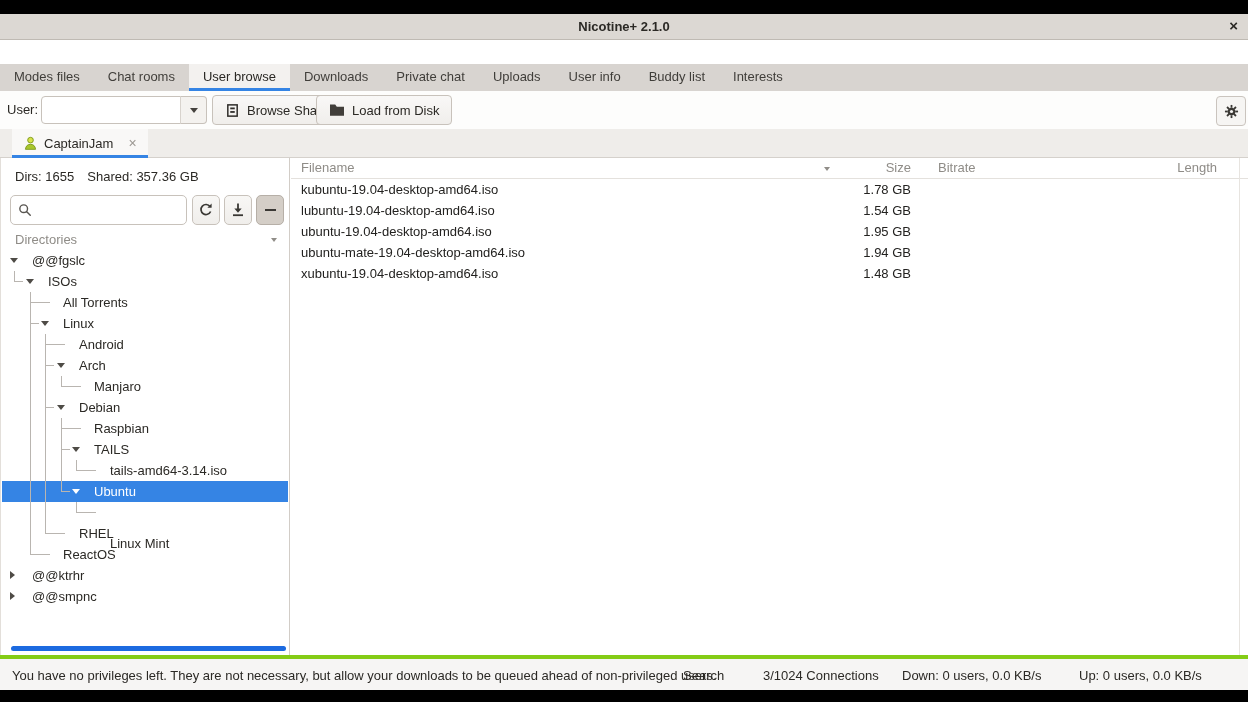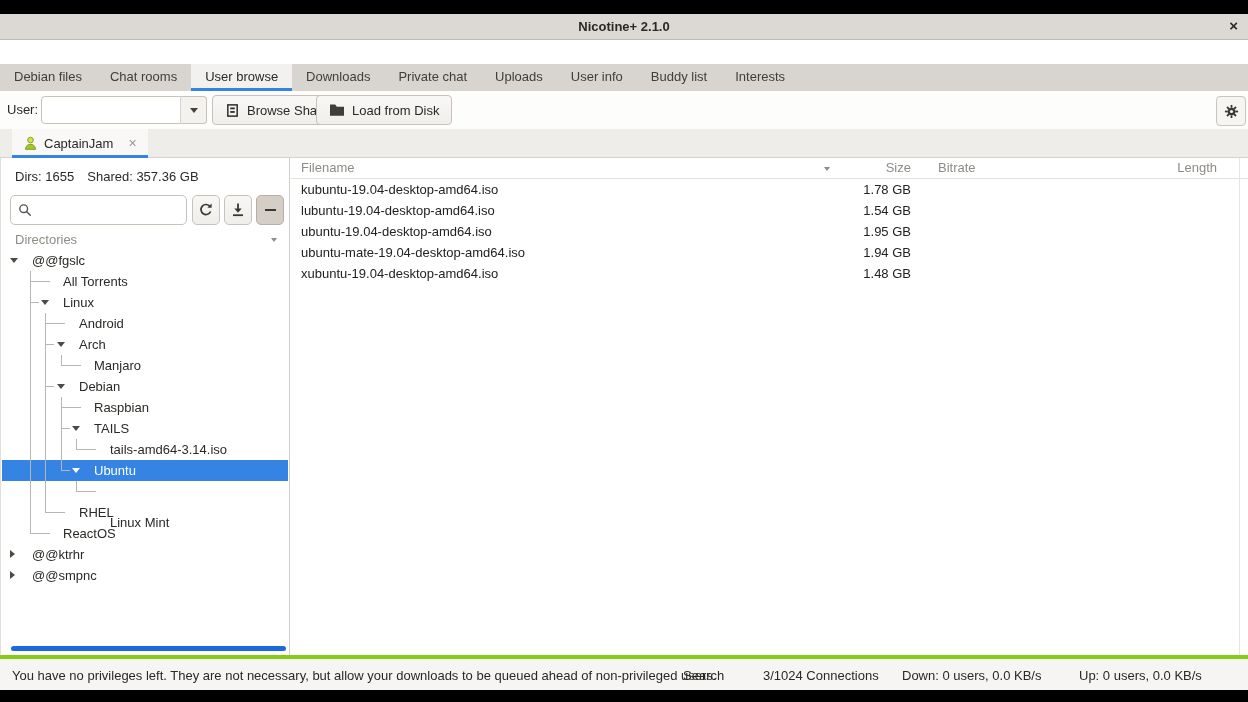--- a/index.html
+++ b/index.html
@@ -123,21 +123,21 @@
 <div id="canvas">
   <div class="app">
 
     <div class="titlebar">
       <div class="title">Nicotine+ 2.1.0</div>
       <div class="close-btn">×</div>
     </div>
 
 
     <div class="tabbar" id="tabbar">
-        <div class="tab">Debian files</div>
+        <div class="tab">Modes files</div>
         <div class="tab">Chat rooms</div>
         <div class="tab active">User browse</div>
         <div class="tab">Downloads</div>
         <div class="tab">Private chat</div>
         <div class="tab">Uploads</div>
         <div class="tab">User info</div>
         <div class="tab">Buddy list</div>
         <div class="tab">Interests</div>
       </div>
 
@@ -221,20 +221,26 @@
         <div class="dirheader">
           <span class="dlbl">Directories</span>
           <span class="tri"></span>
         </div>
         <div class="tree" id="tree">
             <div class="ttrow">
               <div class="exp-open" style="left: 8px;"></div>
               <span class="lbl" style="left: 30px;">@@fgslc</span>
             </div>
             <div class="ttrow">
+              <div class="tlv" style="left: 12px; height: 11px;"></div>
+              <div class="tlh" style="left: 13px; width: 8px;"></div>
+              <div class="exp-open" style="left: 24px;"></div>
+              <span class="lbl" style="left: 46px;">ISOs</span>
+            </div>
+            <div class="ttrow">
               <div class="tlv" style="left: 28px; height: 21px;"></div>
               <div class="tlh" style="left: 29px; width: 19px;"></div>
               <span class="lbl" style="left: 61px;">All Torrents</span>
             </div>
             <div class="ttrow">
               <div class="tlv" style="left: 28px; height: 21px;"></div>
               <div class="tlh" style="left: 29px; width: 8px;"></div>
               <div class="exp-open" style="left: 39px;"></div>
               <span class="lbl" style="left: 61px;">Linux</span>
             </div>

